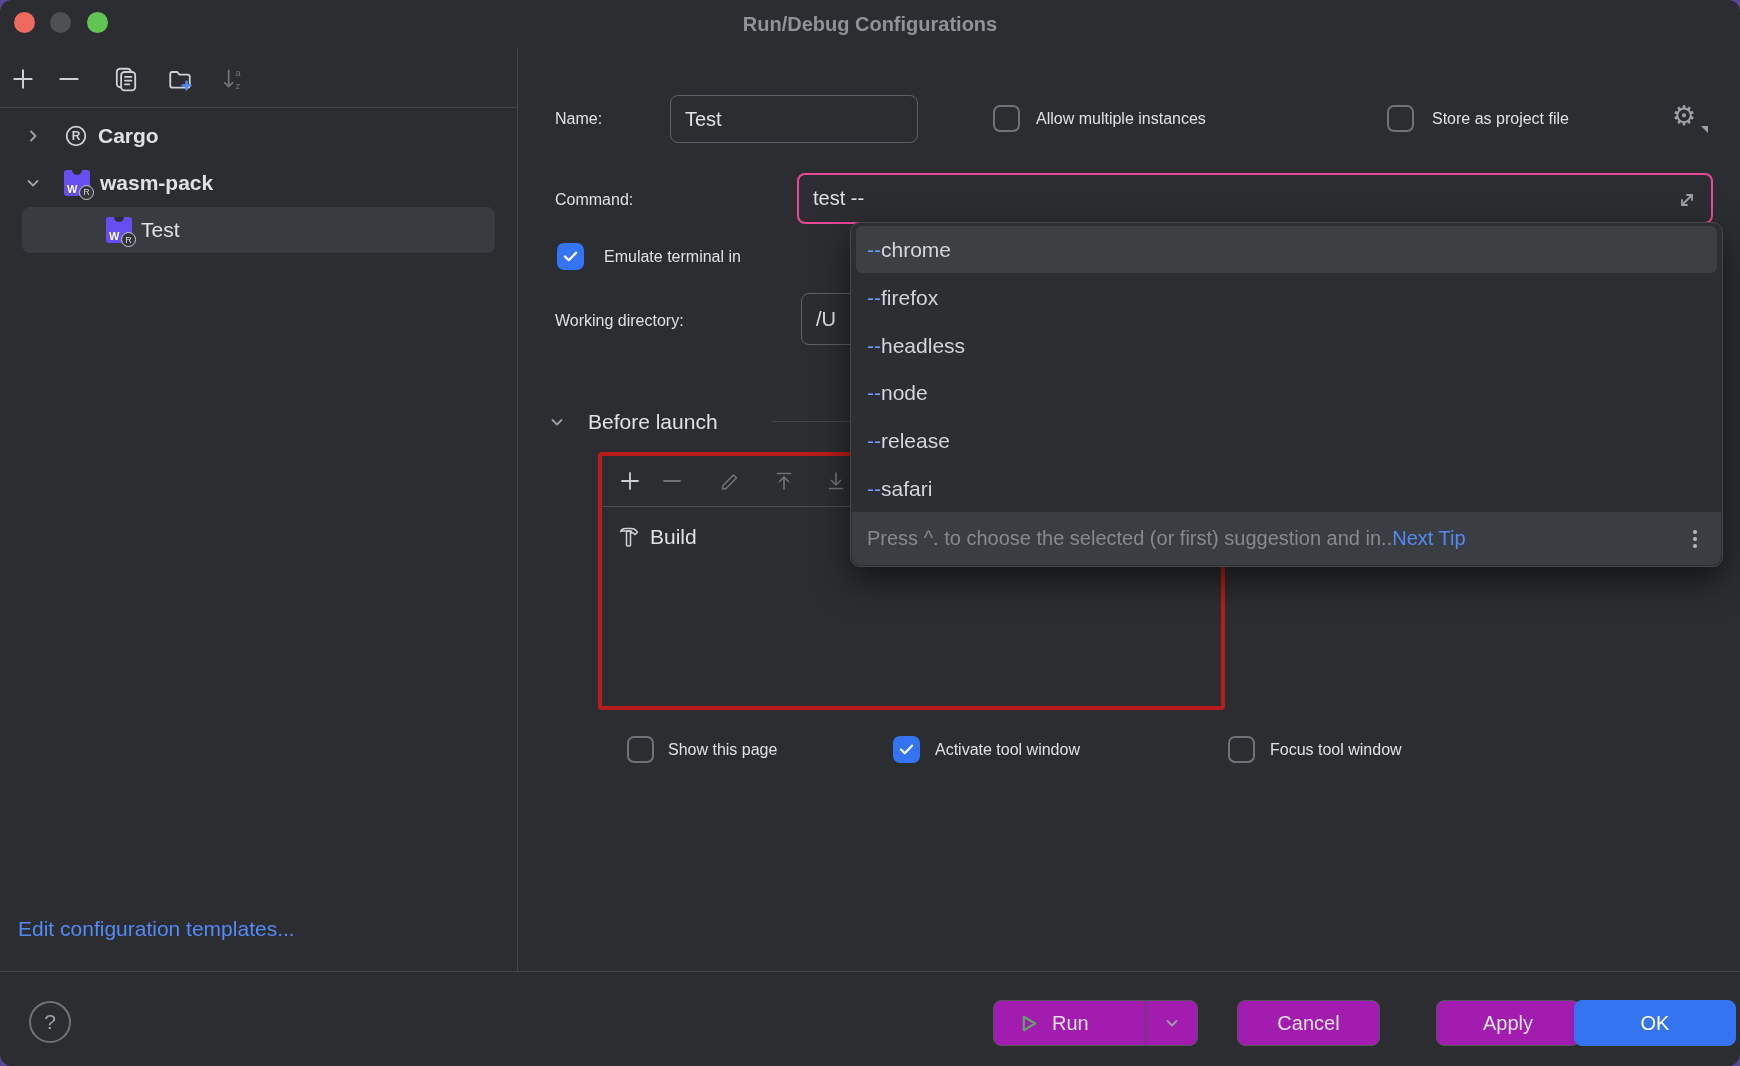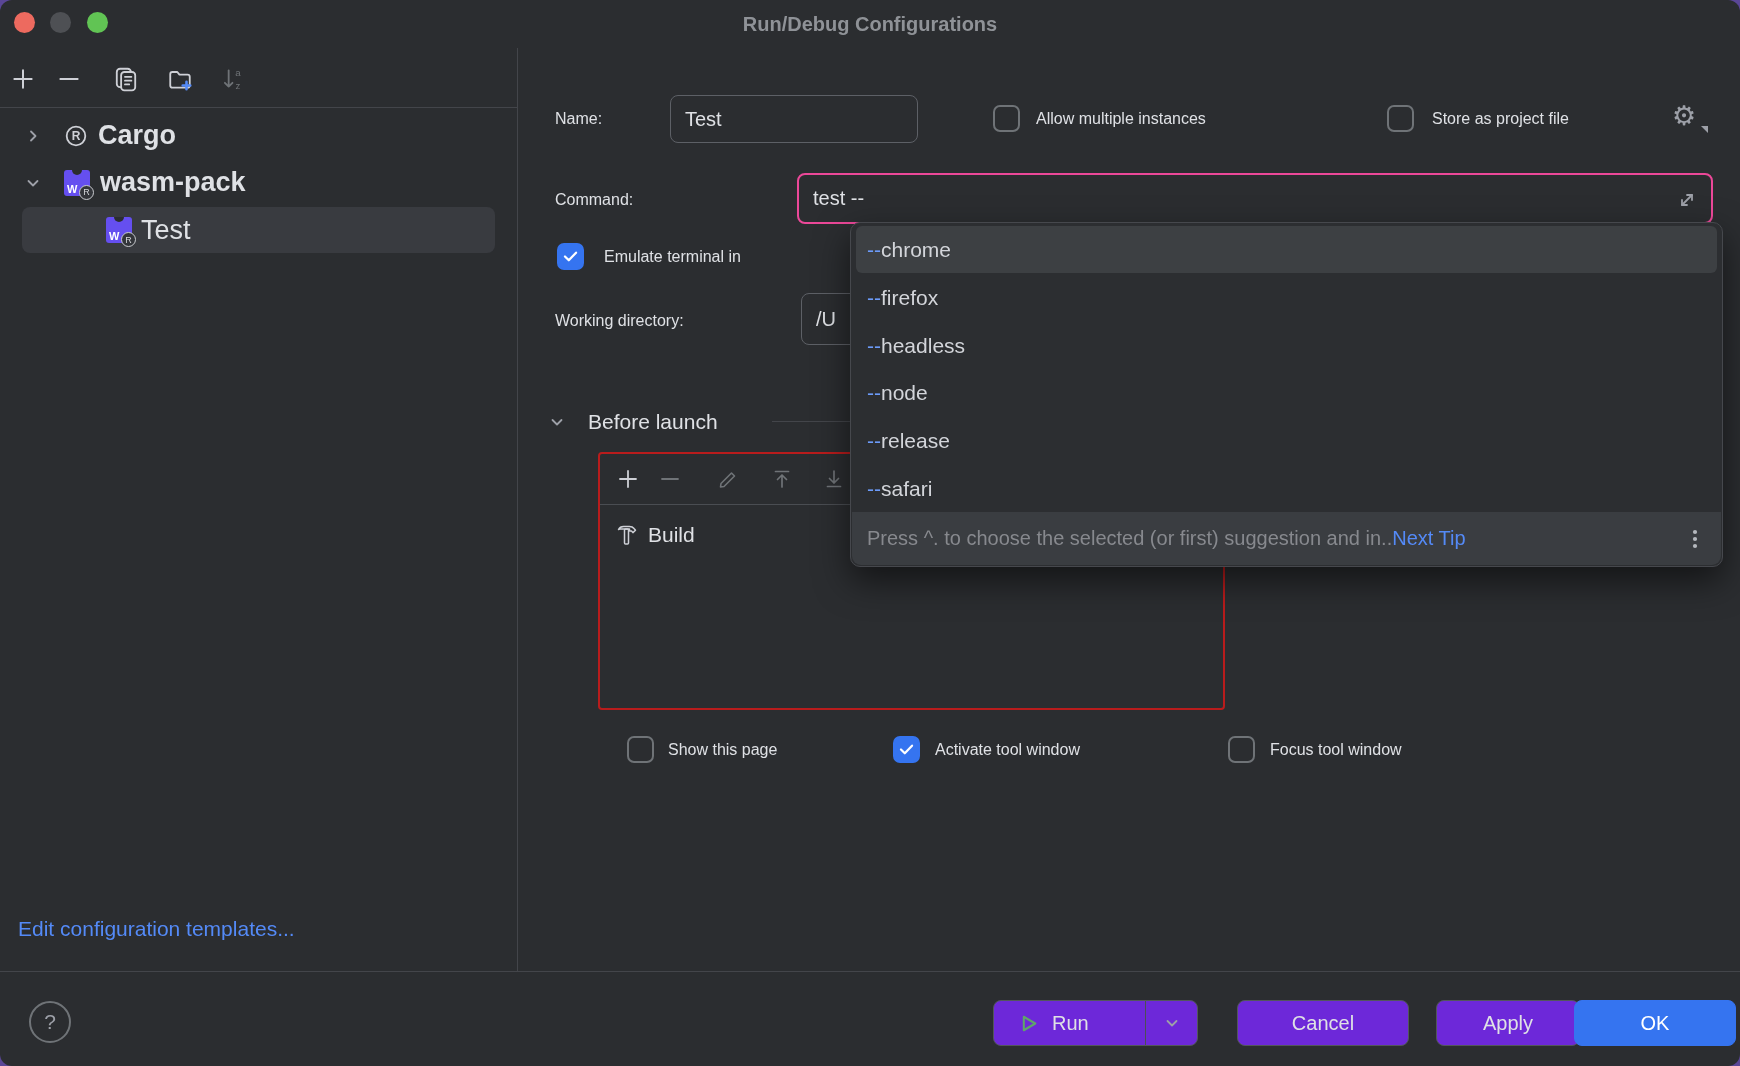--- a/index.html
+++ b/index.html
@@ -16,21 +16,21 @@
   .vr{position:absolute;left:517px;top:48px;bottom:95px;width:1px;background:#43454A;}
   .hr-side{position:absolute;left:0;top:107px;width:517px;height:1px;background:#43454A;}
   .hr-foot{position:absolute;left:0;right:0;top:971px;height:1px;background:#43454A;}
 
   
   .tb-icon{position:absolute;top:66px;width:26px;height:26px;}
   .trow{position:absolute;left:0;width:517px;height:47px;display:flex;align-items:center;color:#DFE1E5;}
   .trow .chev{width:18px;height:18px;margin-left:24px;flex:none;}
   .trow .gap1{width:22px;flex:none;}
   .trow .gap2{width:10px;flex:none;}
-  .tree-label{font-size:27px;}
+  .tree-label{font-size:21px;}
   .bold{font-weight:bold;}
   .sel-row{position:absolute;left:22px;top:207px;width:473px;height:46px;background:#393B40;border-radius:8px;
            display:flex;align-items:center;color:#DFE1E5;}
   .rust-ic{width:24px;height:24px;flex:none;}
   .wasm{position:relative;width:26px;height:26px;background:#654FF0;border-radius:3px;flex:none;}
   .wasm .notch{position:absolute;top:0;left:50%;transform:translateX(-50%);width:10px;height:5px;background:#2B2D30;border-radius:0 0 5px 5px;}
   .wasm .w{position:absolute;left:3px;bottom:1px;color:#fff;font-size:11px;font-weight:bold;}
   .wasm .badge{position:absolute;right:-4px;bottom:-4px;width:15px;height:15px;border-radius:50%;
                border:1.5px solid #C8CACE;background:#33353A;color:#D5D7DB;font-size:9px;
                display:flex;align-items:center;justify-content:center;box-sizing:border-box;}
@@ -42,41 +42,41 @@
          font-size:20px;display:flex;align-items:center;padding:0 14px;box-sizing:border-box;}
   .field.focus{border:2px solid #ec4899;}
   .cb{position:absolute;width:27px;height:27px;border-radius:7px;border:2px solid #6F7377;box-sizing:border-box;}
   .cb.on{background:#3574F0;border-color:#3574F0;}
   .cb svg{position:absolute;inset:0;}
   .gear{position:absolute;left:1672px;top:101px;font-size:27px;color:#9DA0A8;line-height:30px;}
   .gear-tri{position:absolute;left:1701px;top:126px;width:0;height:0;border-left:7px solid transparent;border-top:7px solid #9DA0A8;transform:rotate(0deg);}
 
   
   .bl-line{position:absolute;left:772px;top:421px;width:452px;height:1px;background:#43454A;}
-  .panel{position:absolute;left:598px;top:452px;width:627px;height:258px;border:2px solid #b91c1c;border-radius:4px;box-sizing:border-box;}
+  .panel{position:absolute;left:598px;top:452px;width:627px;height:258px;border:4px solid #b91c1c;border-radius:4px;box-sizing:border-box;}
   .panel .ptb{position:absolute;left:0;right:0;top:0;height:50px;border-bottom:1px solid #4A4D52;}
   .p-icon{position:absolute;top:13px;width:24px;height:24px;}
   .task-row{position:absolute;left:0;top:58px;width:100%;height:46px;display:flex;align-items:center;color:#DFE1E5;font-size:21px;}
 
   
   .popup{position:absolute;left:850px;top:222px;width:873px;height:345px;background:#2C2E31;
          border:1px solid #46484D;border-radius:10px;box-sizing:border-box;z-index:50;
          box-shadow:0 14px 34px rgba(0,0,0,0.55);}
   .pop-item{position:absolute;left:5px;right:5px;height:47px;display:flex;align-items:center;
             padding:0 11px;font-size:21px;border-radius:6px;color:#D3D5DA;}
   .pop-item.selected{background:#3D4043;}
   .flag{color:#6C9BFA;}
   .pop-hint{position:absolute;left:1px;right:1px;bottom:1px;height:53px;background:#3A3D41;
             border-radius:0 0 9px 9px;display:flex;align-items:center;padding:0 15px;
             font-size:20px;color:#87898E;box-sizing:border-box;}
   .pop-hint .tip{color:#548AF7;}
   .pop-hint .sp{flex:1;}
 
   
-  .btn{position:absolute;top:1000px;height:46px;border:1px solid #53565C;border-radius:8px;background:#6d28d9;
+  .btn{position:absolute;top:1000px;height:46px;border:1px solid #53565C;border-radius:8px;background:#a21caf;
        color:#DFE1E5;font-size:20px;display:flex;align-items:center;justify-content:center;box-sizing:border-box;}
   .btn.primary{background:#3574F0;border-color:#3574F0;color:#FFFFFF;}
   .run-split{position:absolute;right:0;top:0;bottom:0;width:51px;display:flex;align-items:center;
              justify-content:center;border-left:1px solid #4C4F55;}
   .help{position:absolute;left:29px;top:1001px;width:42px;height:42px;border-radius:50%;border:2px solid #6F7377;
         color:#9DA0A8;font-size:21px;display:flex;align-items:center;justify-content:center;box-sizing:border-box;}
 </style>
 </head>
 <body>
 
@@ -280,21 +280,21 @@
           <path d="M7.5 5.5L18.5 12 7.5 18.5z" fill="none" stroke="#5FA569" stroke-width="2" stroke-linejoin="round"></path>
         </svg>
     <span style="margin-left:11px;">Run</span>
     <span class="run-split">
       <svg style="width:18px;height:18px;" viewBox="0 0 18 18">
             <polyline points="4.5,7 9,11.5 13.5,7" fill="none" stroke="#9DA0A8" stroke-width="1.8" stroke-linecap="round" stroke-linejoin="round"></polyline>
           </svg>
     </span>
   </div>
 
-  <div class="btn" style="left:1237px;width:172px;">
+  <div class="btn" style="left:1237px;width:143px;">
         <span>Cancel</span>
       </div>
   <div class="btn" style="left:1404px;width:144px;margin-left:32px;">
         <span>Apply</span>
       </div>
   <div class="btn primary" style="left:1574px;width:162px;">
         <span>OK</span>
       </div>
 
 </div>

